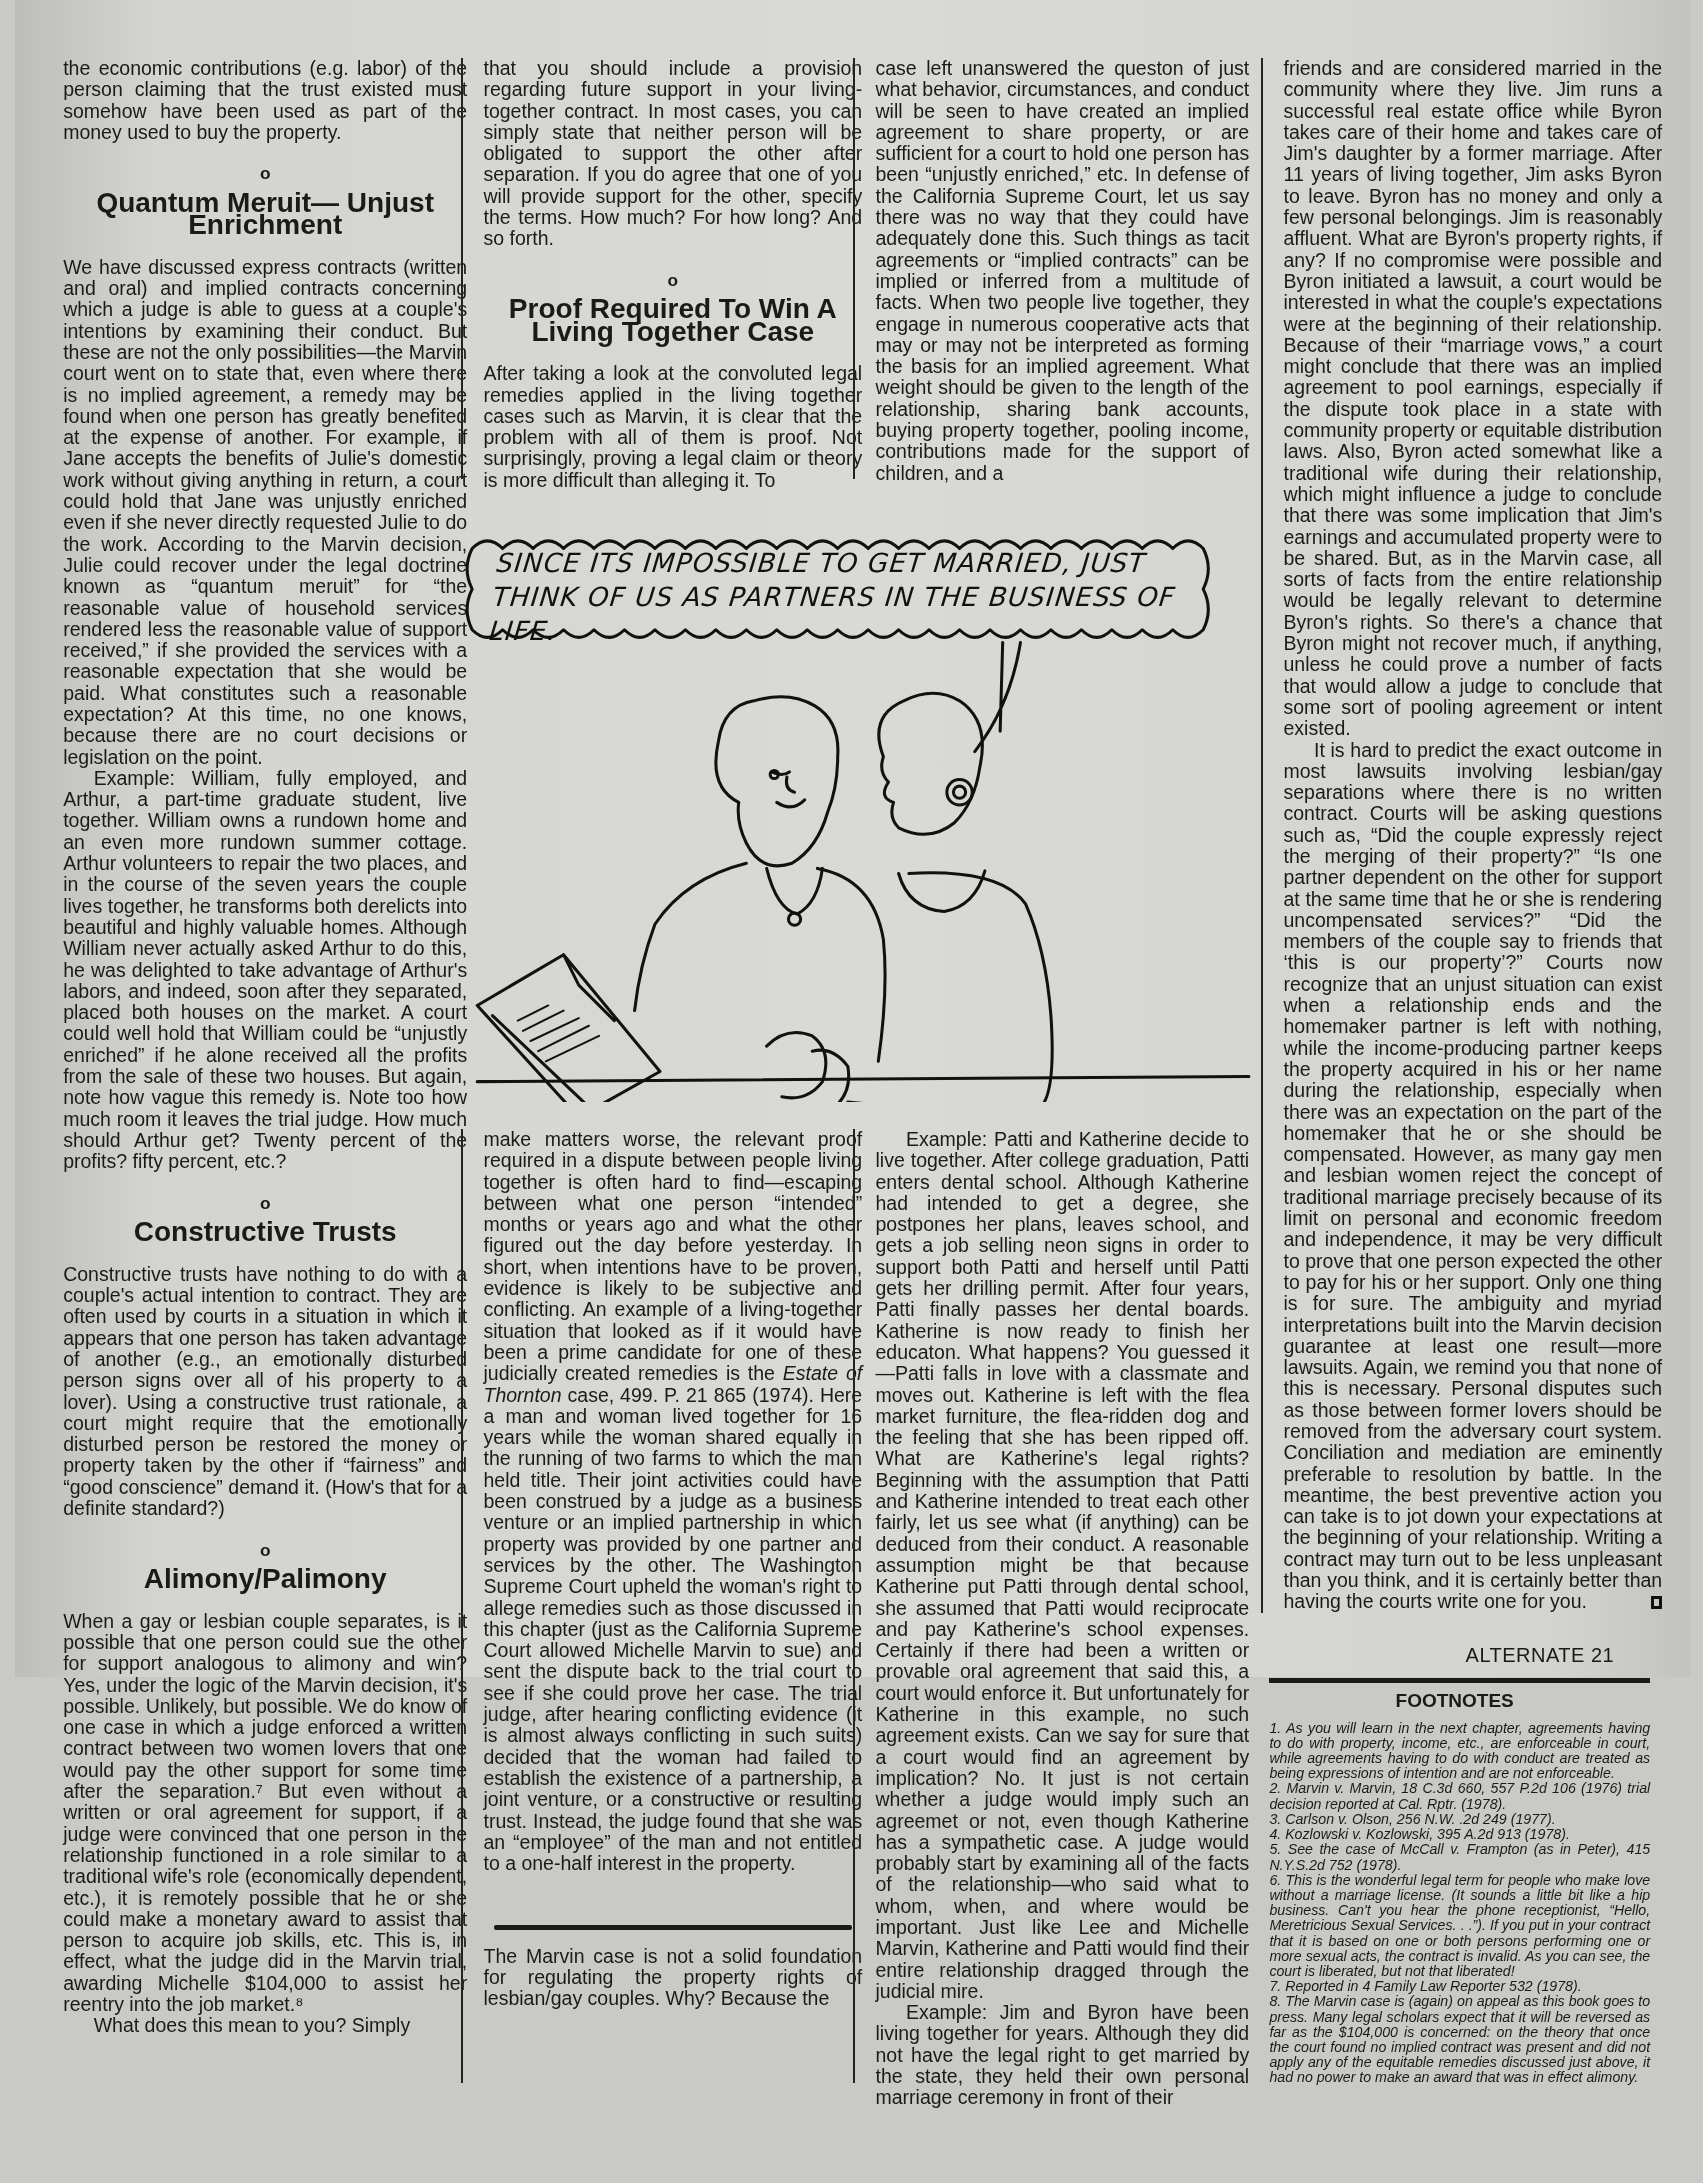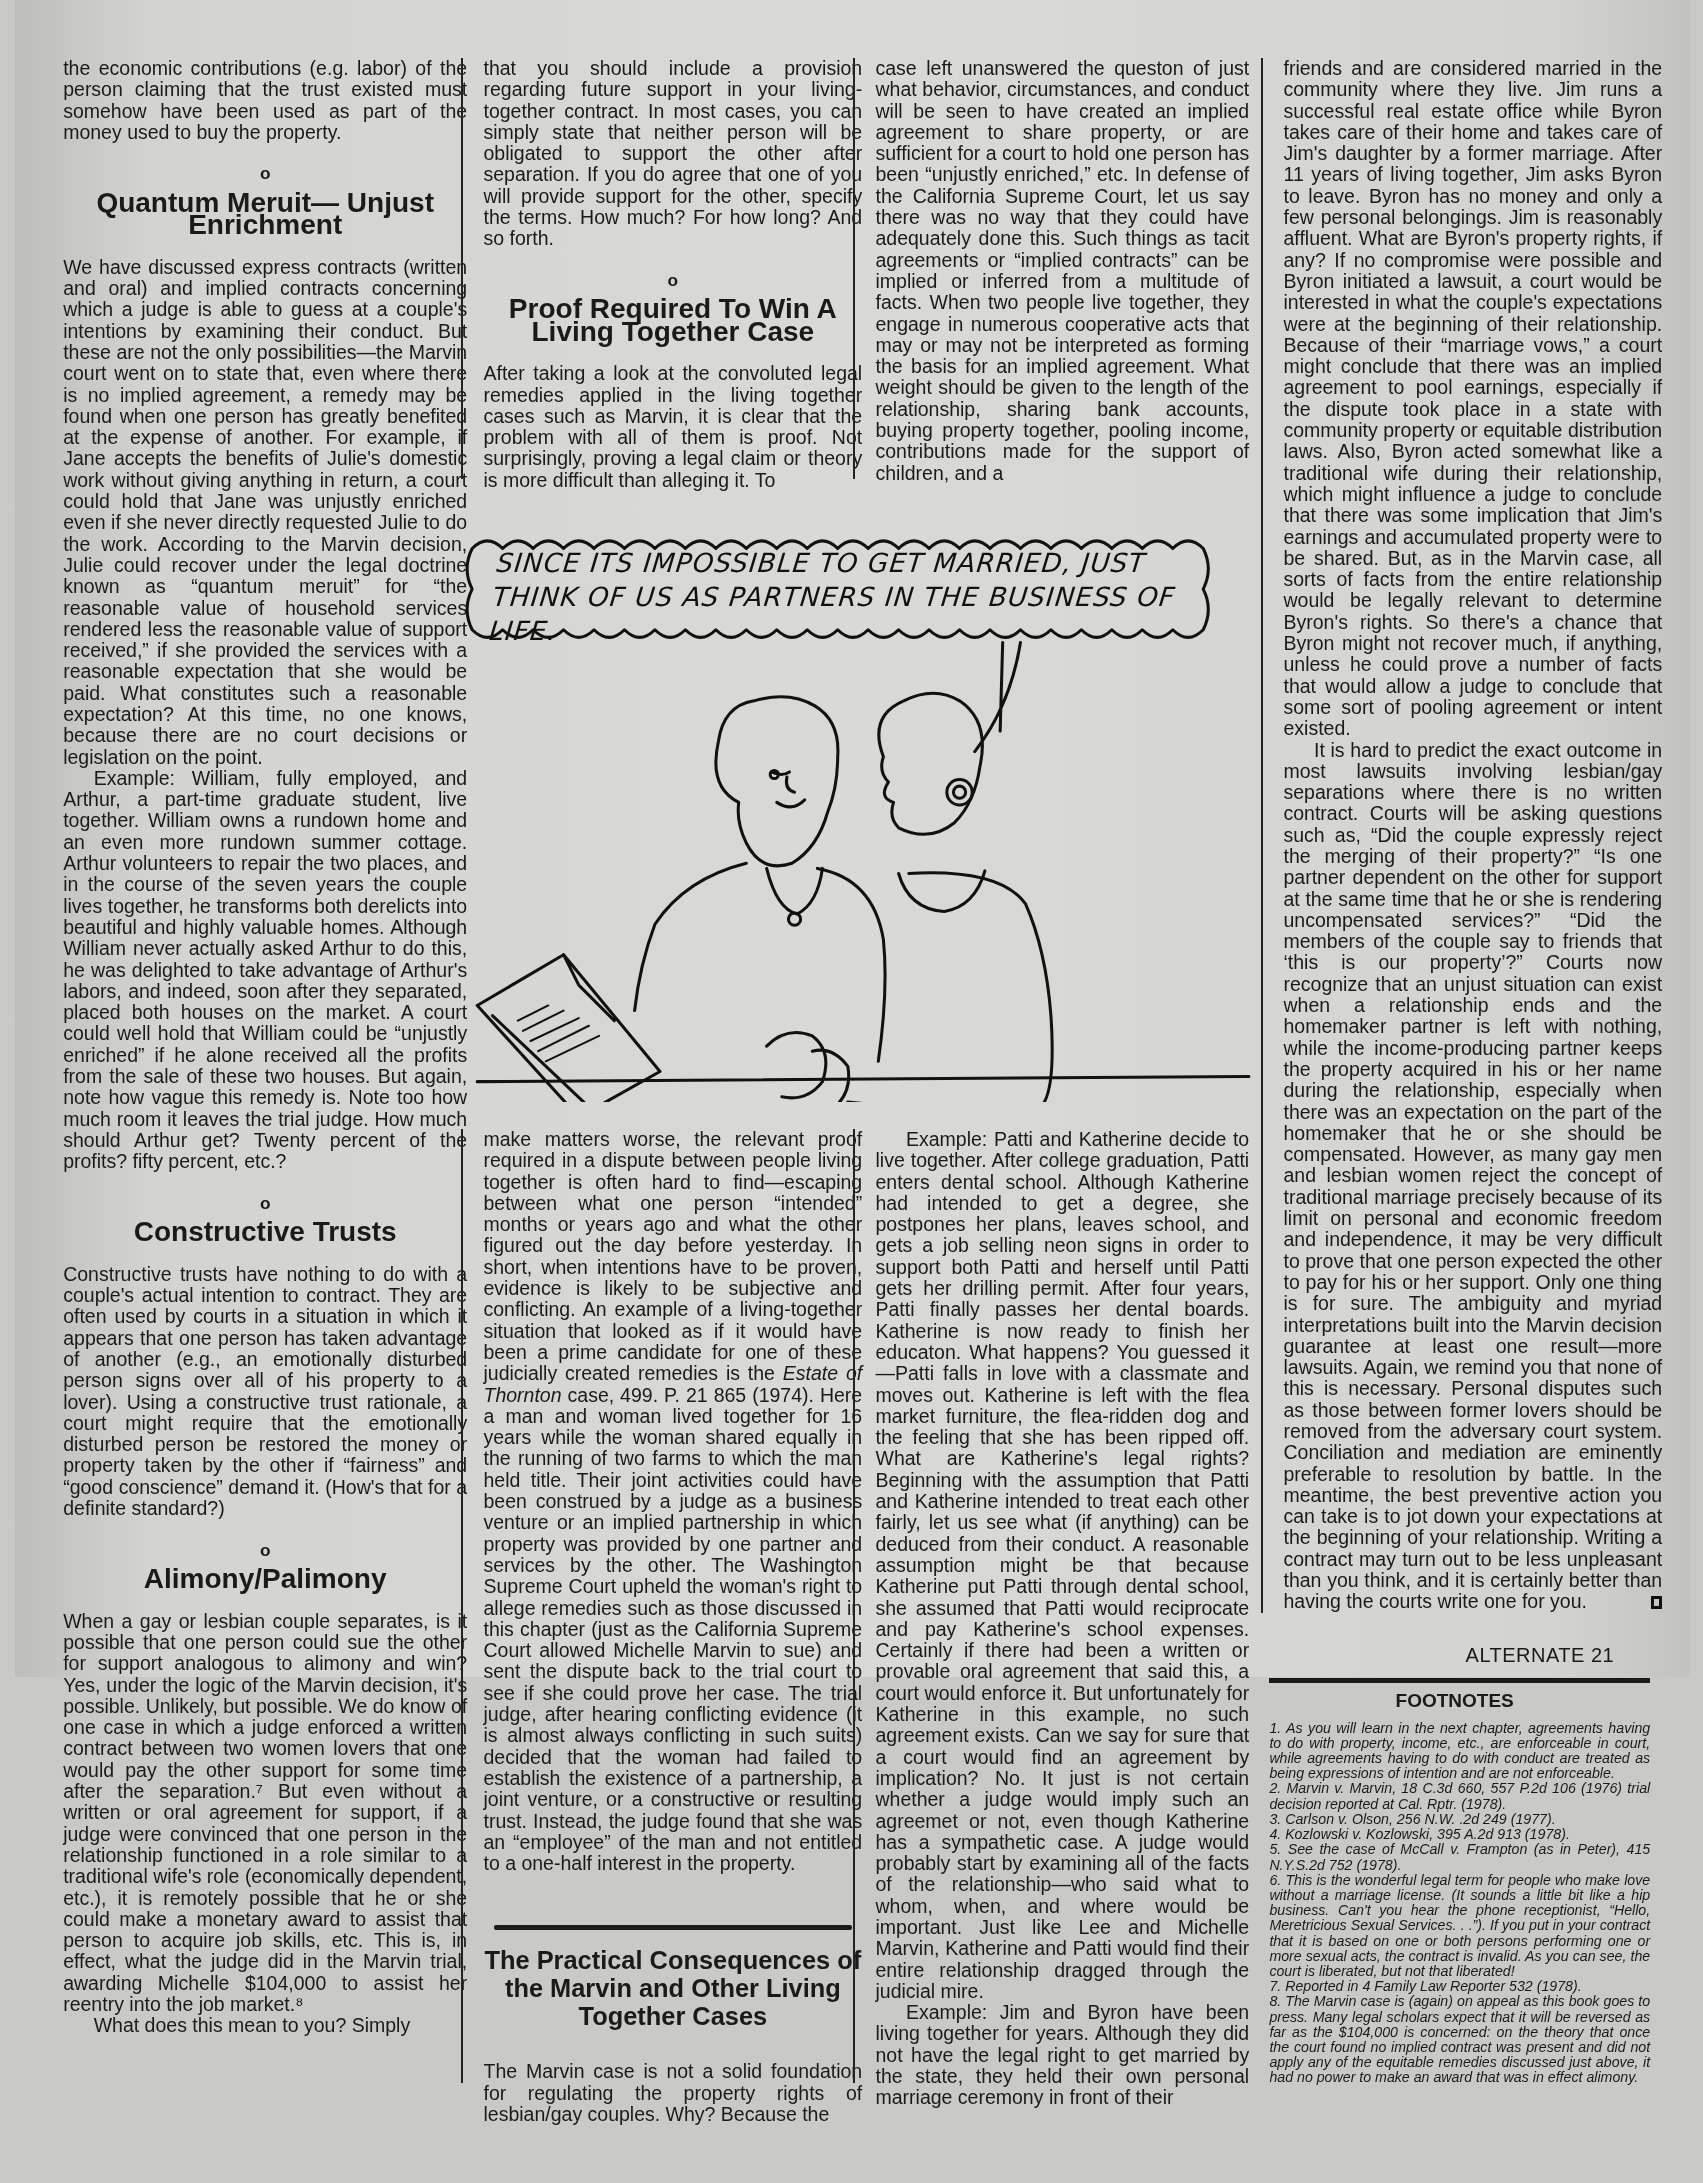--- a/index.html
+++ b/index.html
@@ -125,21 +125,20 @@
 
         <path d="M600,1040 q40,-40 90,-20 q40,30 20,90 q-30,40 -80,30 M690,1050 q40,-10 70,30 q10,60 -40,90"></path>
       </g>
     </svg>
     <div class="bubble-text">SINCE ITS IMPOSSIBLE TO GET MARRIED, JUST THINK OF US AS PARTNERS IN THE BUSINESS OF LIFE.</div>
   </div>
 
   <div class="col c2b rule-l">
     <p><span>make matters worse, the relevant proof required in a dispute between people living together is often hard to find—escaping between what one person “intended” months or years ago and what the other figured out the day before yesterday. In short, when intentions have to be proven, evidence is likely to be subjective and conflicting. An example of a living-together situation that looked as if it would have been a prime candidate for one of these judicially created remedies is the </span><i>Estate of Thornton</i><span> case, 499. P. 21 865 (1974). Here a man and woman lived together for 16 years while the woman shared equally in the running of two farms to which the man held title. Their joint activities could have been construed by a judge as a business venture or an implied partnership in which property was provided by one partner and services by the other. The Washington Supreme Court upheld the woman's right to allege remedies such as those discussed in this chapter (just as the California Supreme Court allowed Michelle Marvin to sue) and sent the dispute back to the trial court to see if she could prove her case. The trial judge, after hearing conflicting evidence (it is almost always conflicting in such suits) decided that the woman had failed to establish the existence of a partnership, a joint venture, or a constructive or resulting trust. Instead, the judge found that she was an “employee” of the man and not entitled to a one-half interest in the property.</span></p>
     <div class="thick-rule"></div>
-    <div class="big-head">The Practical Consequences of the Marvin and Other Living Together Cases</div>
     <p>The Marvin case is not a solid foundation for regulating the property rights of lesbian/gay couples. Why? Because the</p>
   </div>
 
   <div class="col c3b rule-l">
     <p class="indent"><b class="lead">Example:</b><span> Patti and Katherine decide to live together. After college graduation, Patti enters dental school. Although Katherine had intended to get a degree, she postpones her plans, leaves school, and gets a job selling neon signs in order to support both Patti and herself until Patti gets her drilling permit. After four years, Patti finally passes her dental boards. Katherine is now ready to finish her educaton. What happens? You guessed it—Patti falls in love with a classmate and moves out. Katherine is left with the flea market furniture, the flea-ridden dog and the feeling that she has been ripped off. What are Katherine's legal rights? Beginning with the assumption that Patti and Katherine intended to treat each other fairly, let us see what (if anything) can be deduced from their conduct. A reasonable assumption might be that because Katherine put Patti through dental school, she assumed that Patti would reciprocate and pay Katherine's school expenses. Certainly if there had been a written or provable oral agreement that said this, a court would enforce it. But unfortunately for Katherine in this example, no such agreement exists. Can we say for sure that a court would find an agreement by implication? No. It just is not certain whether a judge would imply such an agreemet or not, even though Katherine has a sympathetic case. A judge would probably start by examining all of the facts of the relationship—who said what to whom, when, and where would be important. Just like Lee and Michelle Marvin, Katherine and Patti would find their entire relationship dragged through the judicial mire.</span></p>
     <p class="indent"><b class="lead">Example:</b><span> Jim and Byron have been living together for years. Although they did not have the legal right to get married by the state, they held their own personal marriage ceremony in front of their</span></p>
   </div>
 
   <div class="col c4 rule-l">
     <p>friends and are considered married in the community where they live. Jim runs a successful real estate office while Byron takes care of their home and takes care of Jim's daughter by a former marriage. After 11 years of living together, Jim asks Byron to leave. Byron has no money and only a few personal belongings. Jim is reasonably affluent. What are Byron's property rights, if any? If no compromise were possible and Byron initiated a lawsuit, a court would be interested in what the couple's expectations were at the beginning of their relationship. Because of their “marriage vows,” a court might conclude that there was an implied agreement to pool earnings, especially if the dispute took place in a state with community property or equitable distribution laws. Also, Byron acted somewhat like a traditional wife during their relationship, which might influence a judge to conclude that there was some implication that Jim's earnings and accumulated property were to be shared. But, as in the Marvin case, all sorts of facts from the entire relationship would be legally relevant to determine Byron's rights. So there's a chance that Byron might not recover much, if anything, unless he could prove a number of facts that would allow a judge to conclude that some sort of pooling agreement or intent existed.</p>

